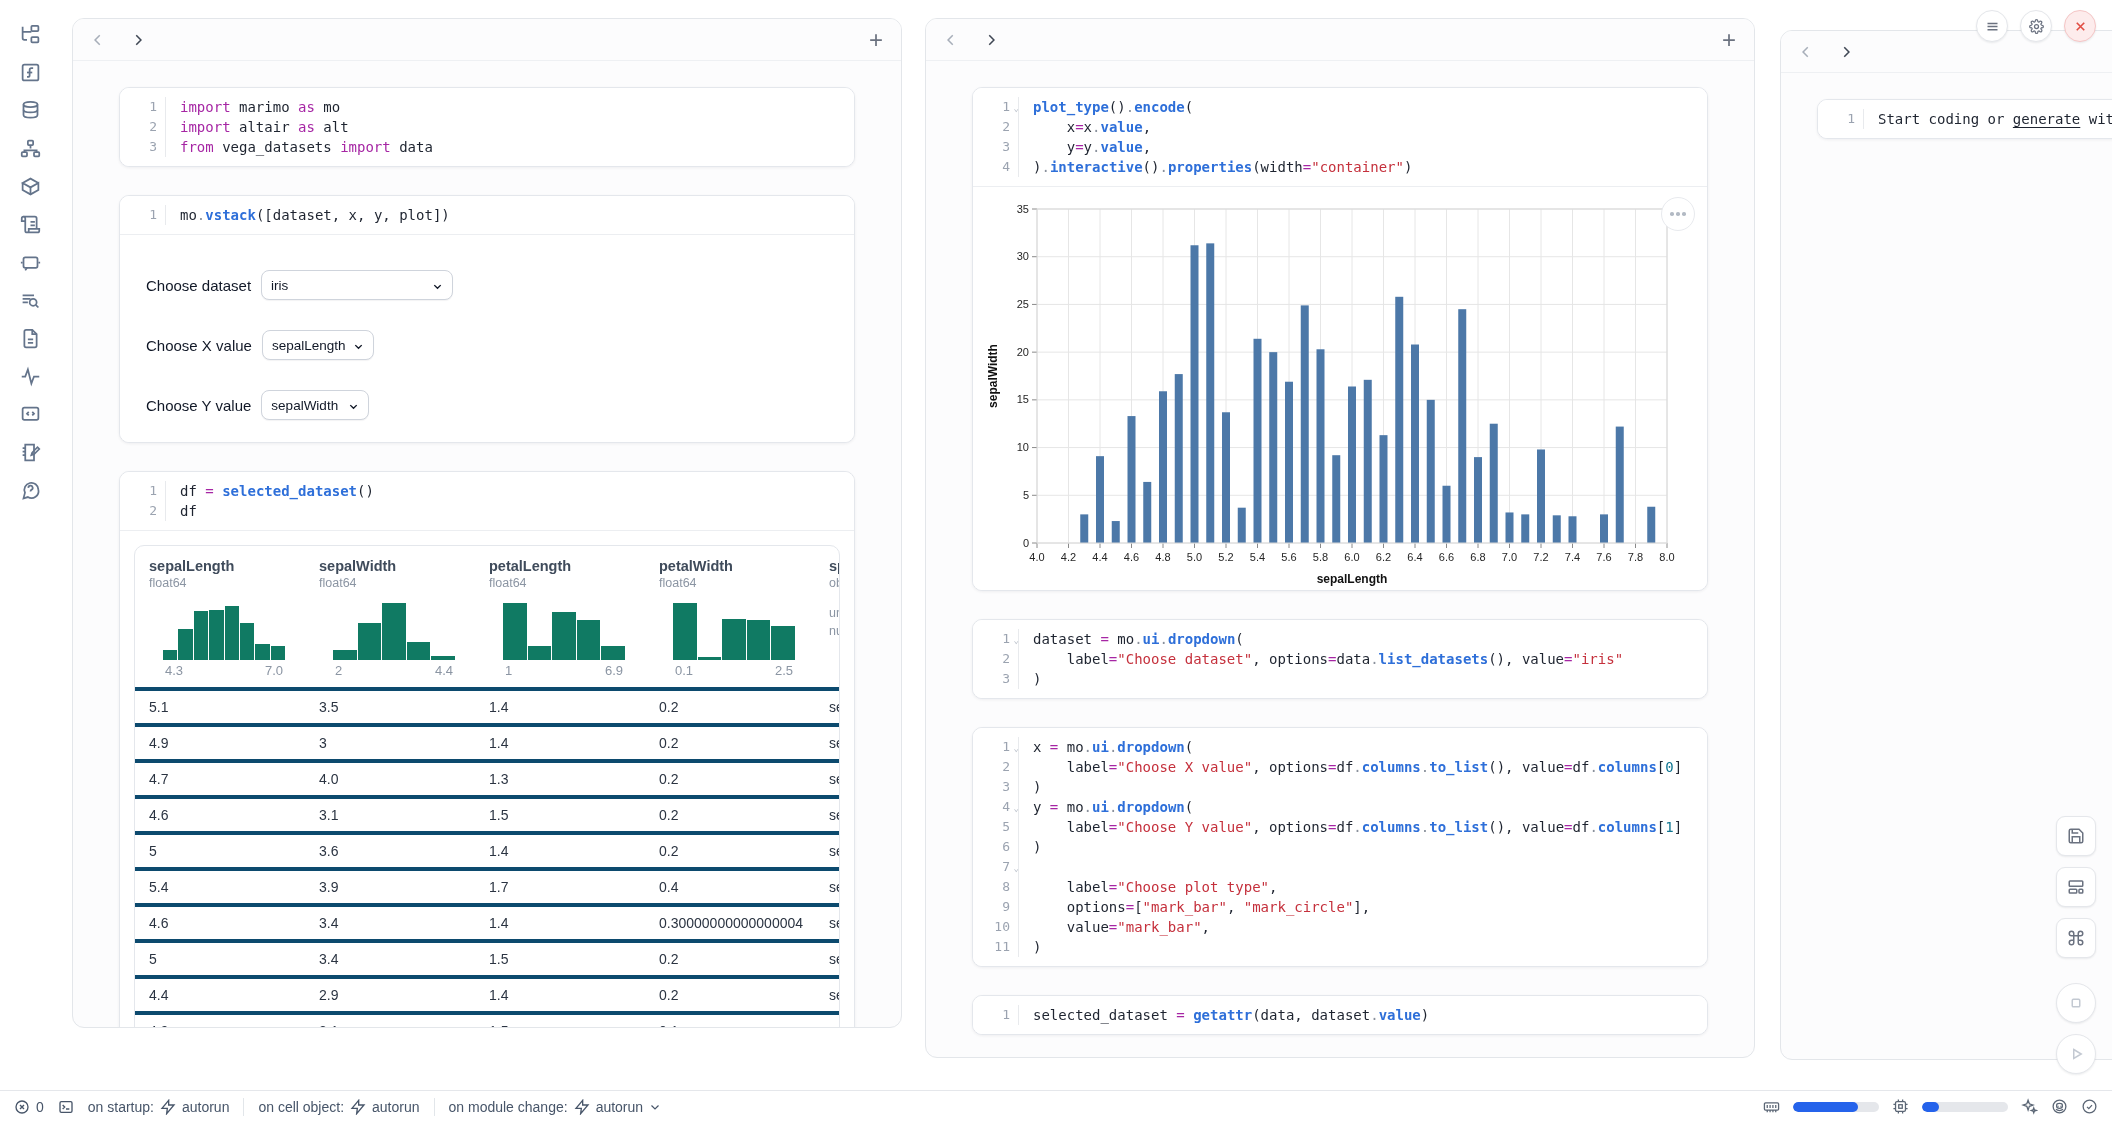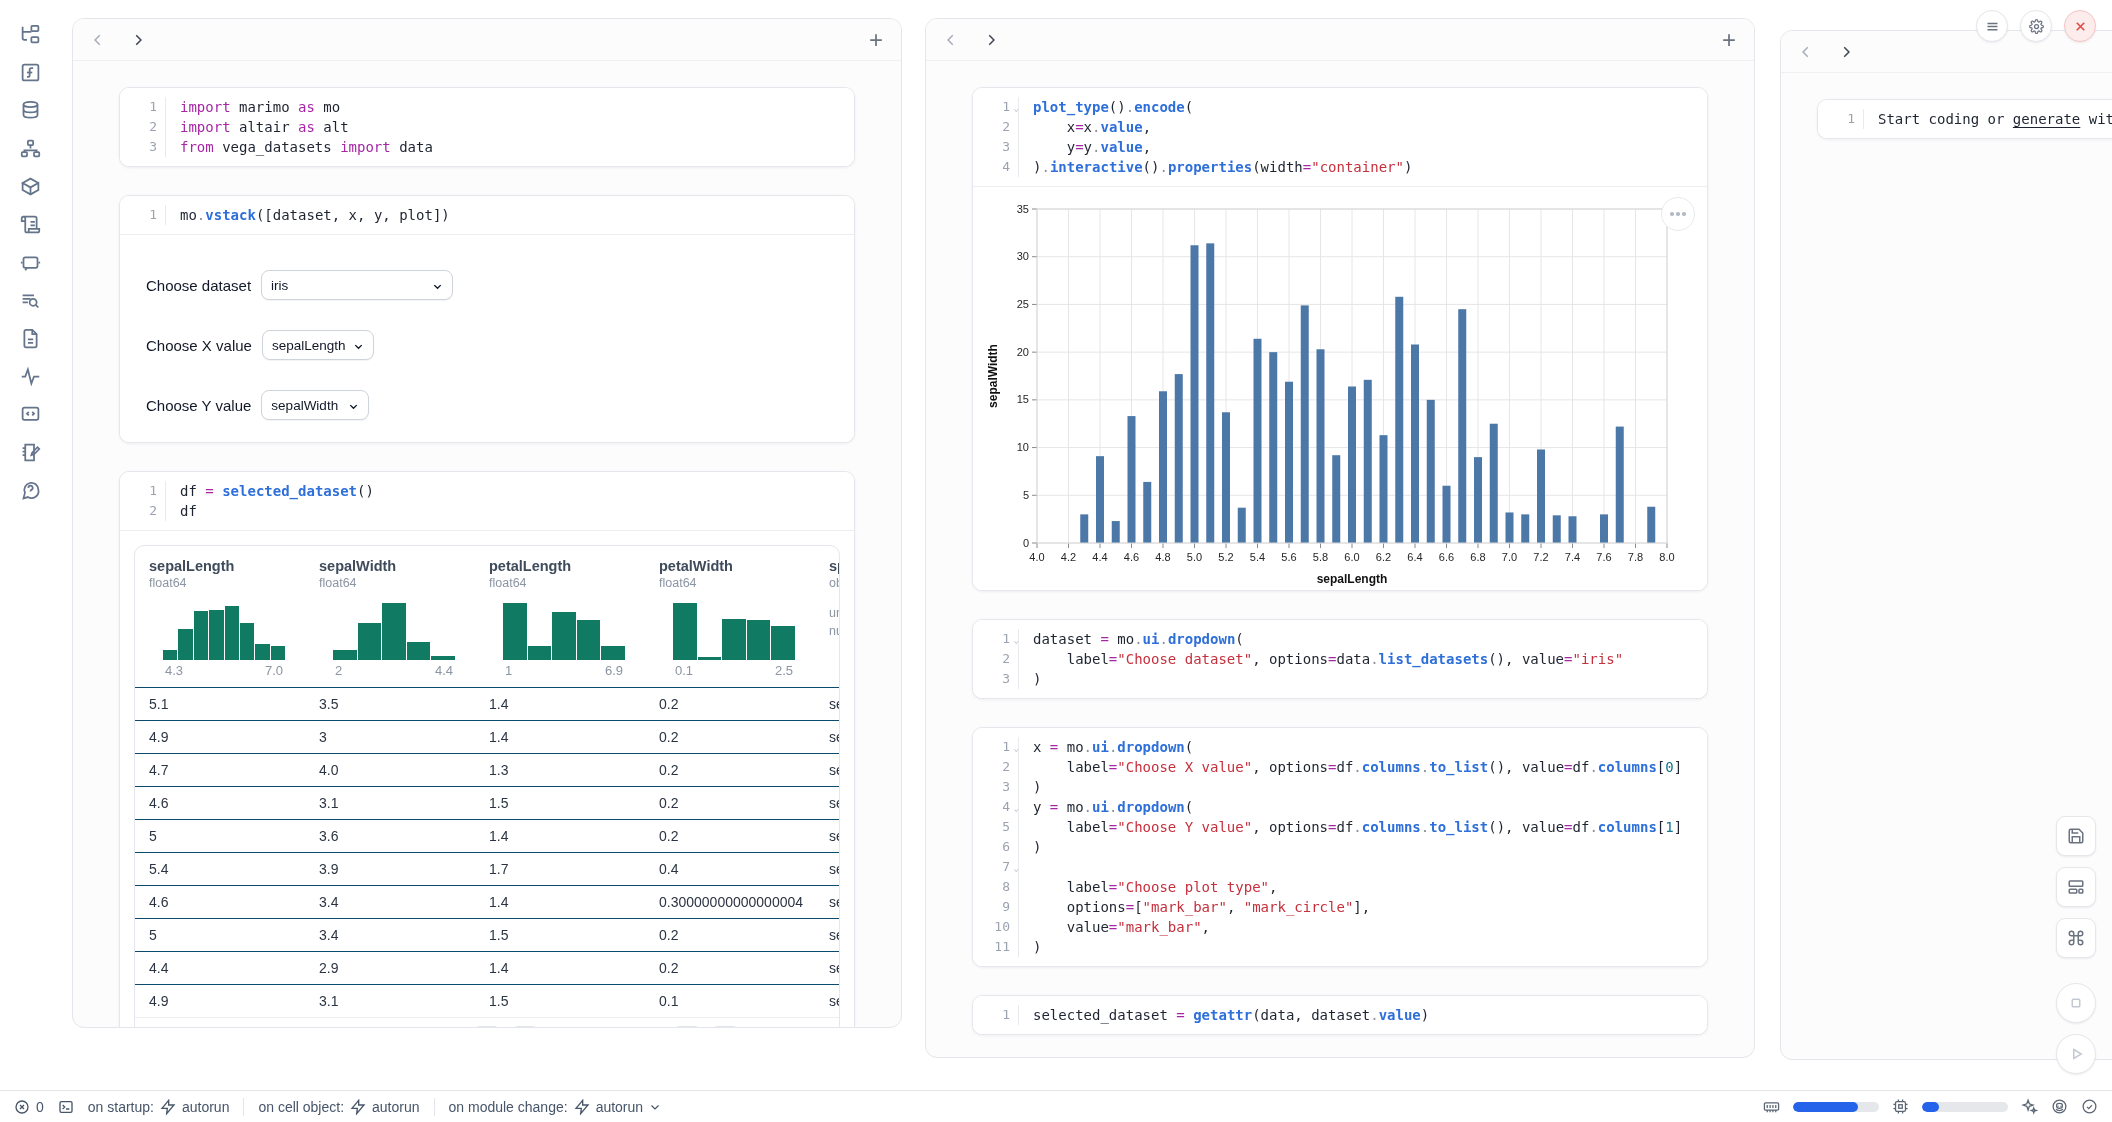--- a/index.html
+++ b/index.html
@@ -66,21 +66,21 @@
   .tbl-grid > div { overflow:hidden; white-space:nowrap; }
   .th { padding:12px 6px 0 14px; }
   .th .cname { font-weight:bold; font-size:14.5px; color:#3f4b5b; }
   .th .ctype { font-size:12.5px; color:#8b95a3; margin-top:2px; }
   .hist-zone { height:60px; margin:10px 14px 0 14px; display:flex; align-items:flex-end; gap:1px; }
   .hist-zone .hbar { background:#107a63; flex:1; }
   .minmax { display:flex; justify-content:space-between; font-size:13px; color:#8b95a3;
     padding:3px 16px 9px 16px; }
   .extra-lines { font-size:12.5px; color:#8b95a3; margin-top:14px; line-height:18px; }
   .tr { display:grid; grid-template-columns:170px 170px 170px 170px 1fr;
-    border-top:1px solid #0c4a6e; }
+    border-top:4px solid #0c4a6e; }
   .tr > div { padding:8px 6px 8px 14px; font-size:14px; color:#2b3442; overflow:hidden; white-space:nowrap; }
   .tbl-footer { border-top:1px solid #eceef2; height:46px; display:flex; align-items:center;
     padding:0 14px; gap:10px; }
   .tbl-footer .search-ic { width:15px; height:15px; color:#6b7280; }
   .tbl-summary { font-size:14px; color:#374151; }
   .pag { margin-left:auto; display:flex; align-items:center; gap:8px; }
   .pg-btn { width:30px; height:30px; border:1px solid #e2e6ea; border-radius:8px; background:#fff;
     display:flex; align-items:center; justify-content:center; color:#3f4754; cursor:pointer; }
   .pg-btn.raised { box-shadow:0 1px 2px rgba(15,23,42,.15); }
   .pg-btn svg { width:12px; height:12px; }

